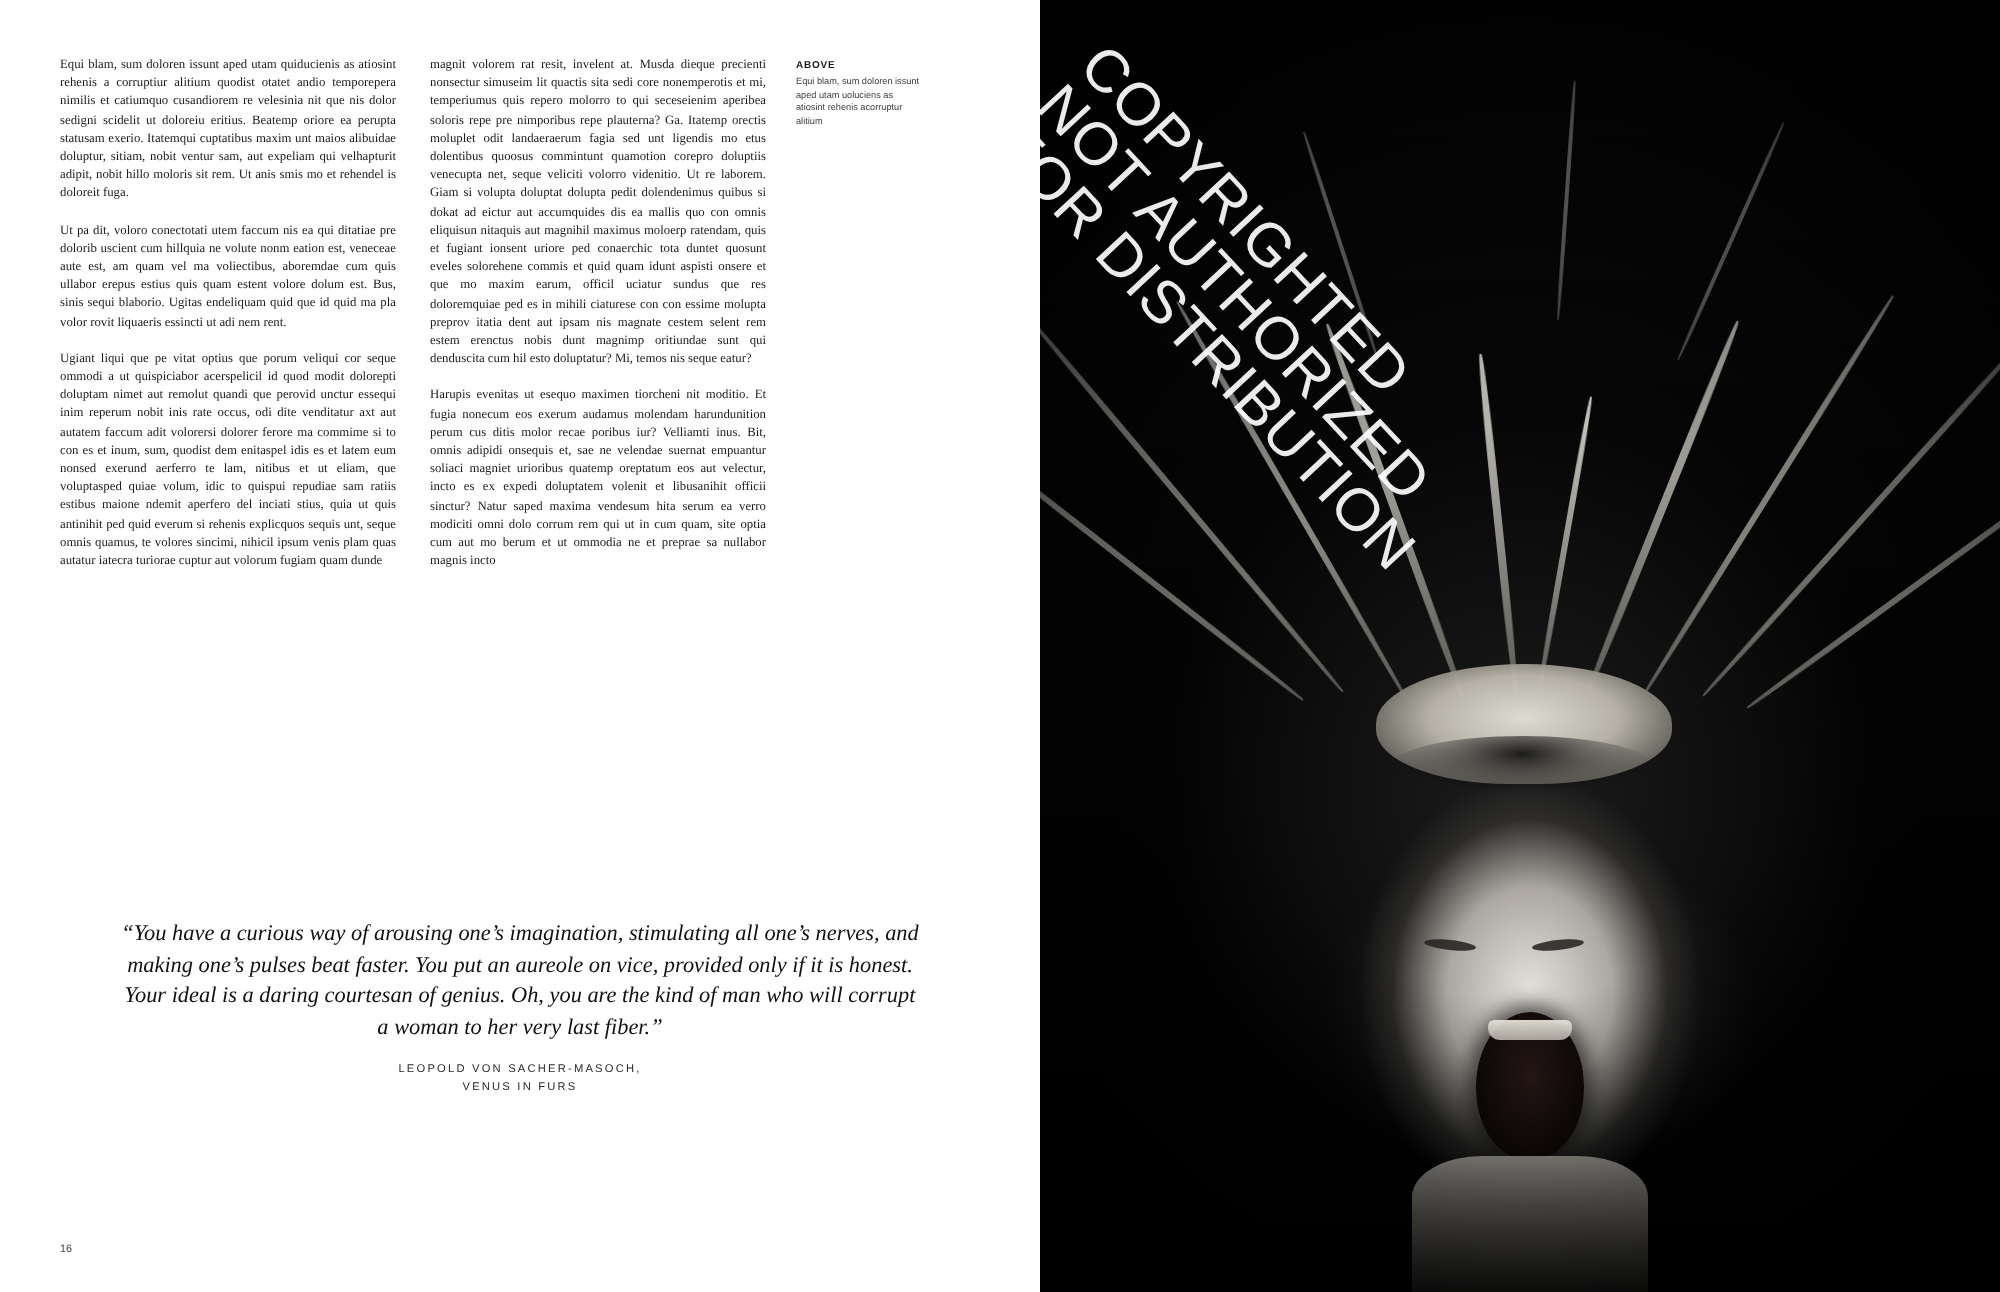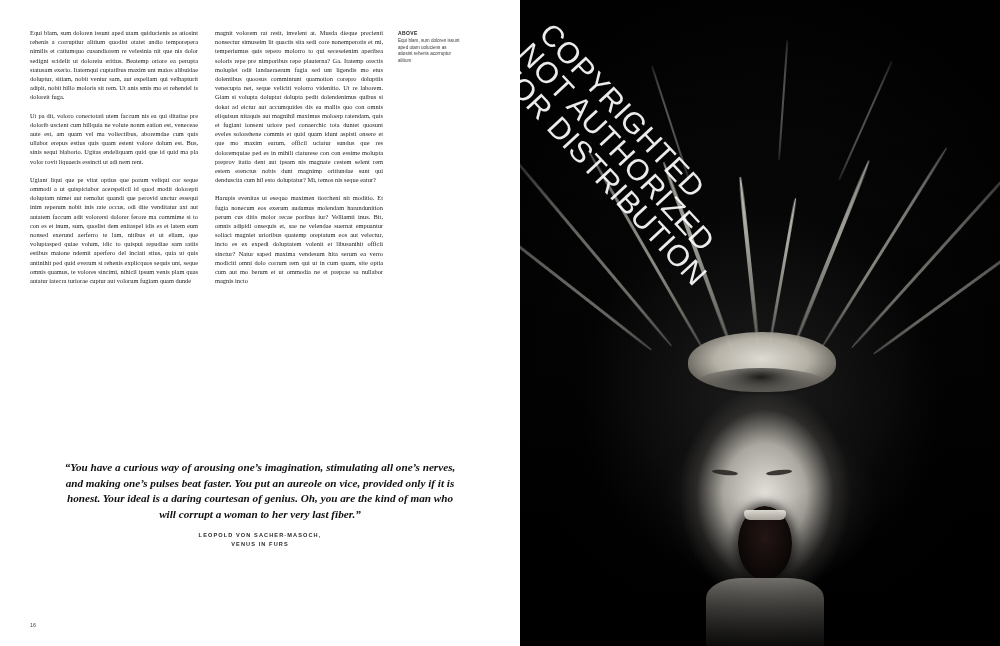--- a/index.html
+++ b/index.html
@@ -74,21 +74,20 @@
   }
 
   
   .pullquote {
     position: absolute;
     left: 60px;
     top: 460px;
     width: 400px;
     text-align: center;
     color: #111111;
-    font-weight: bold;
   }
   .pullquote-text {
     font-family: "Liberation Serif", serif;
     font-style: italic;
     font-size: 11.2px;
     line-height: 15.6px;
     margin: 0;
   }
   .pullquote-attr {
     font-family: "Liberation Sans", sans-serif;

